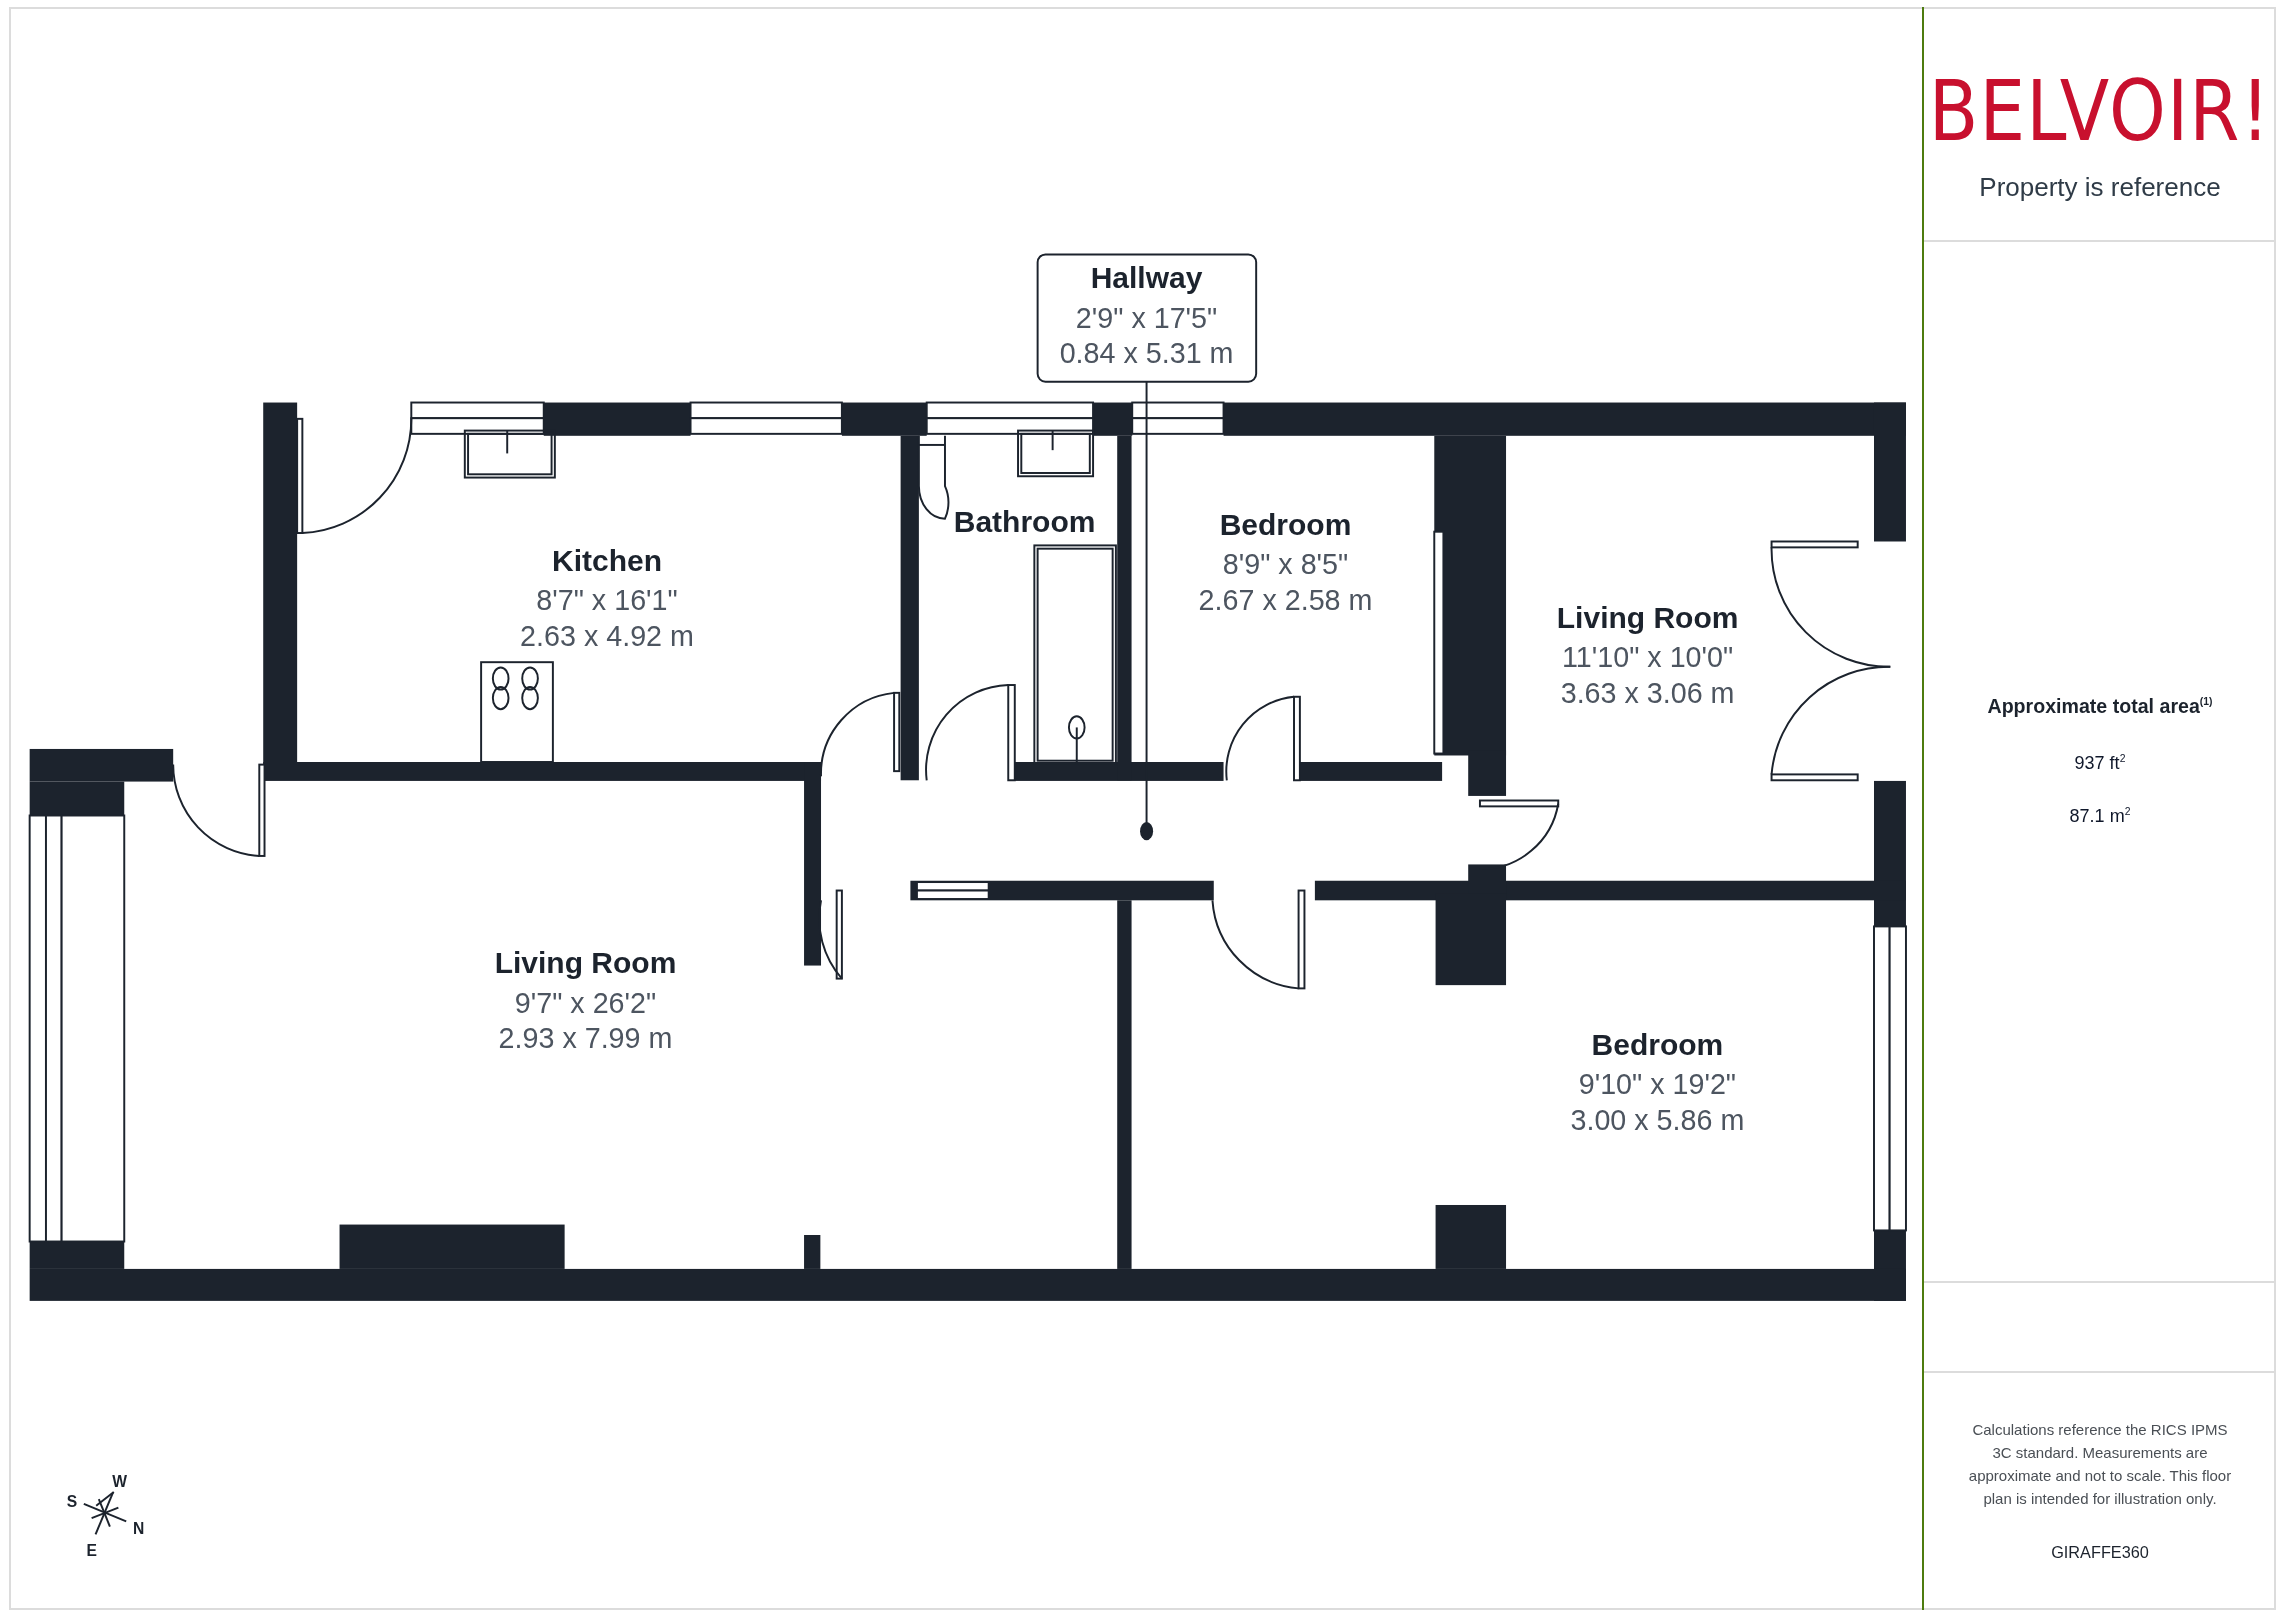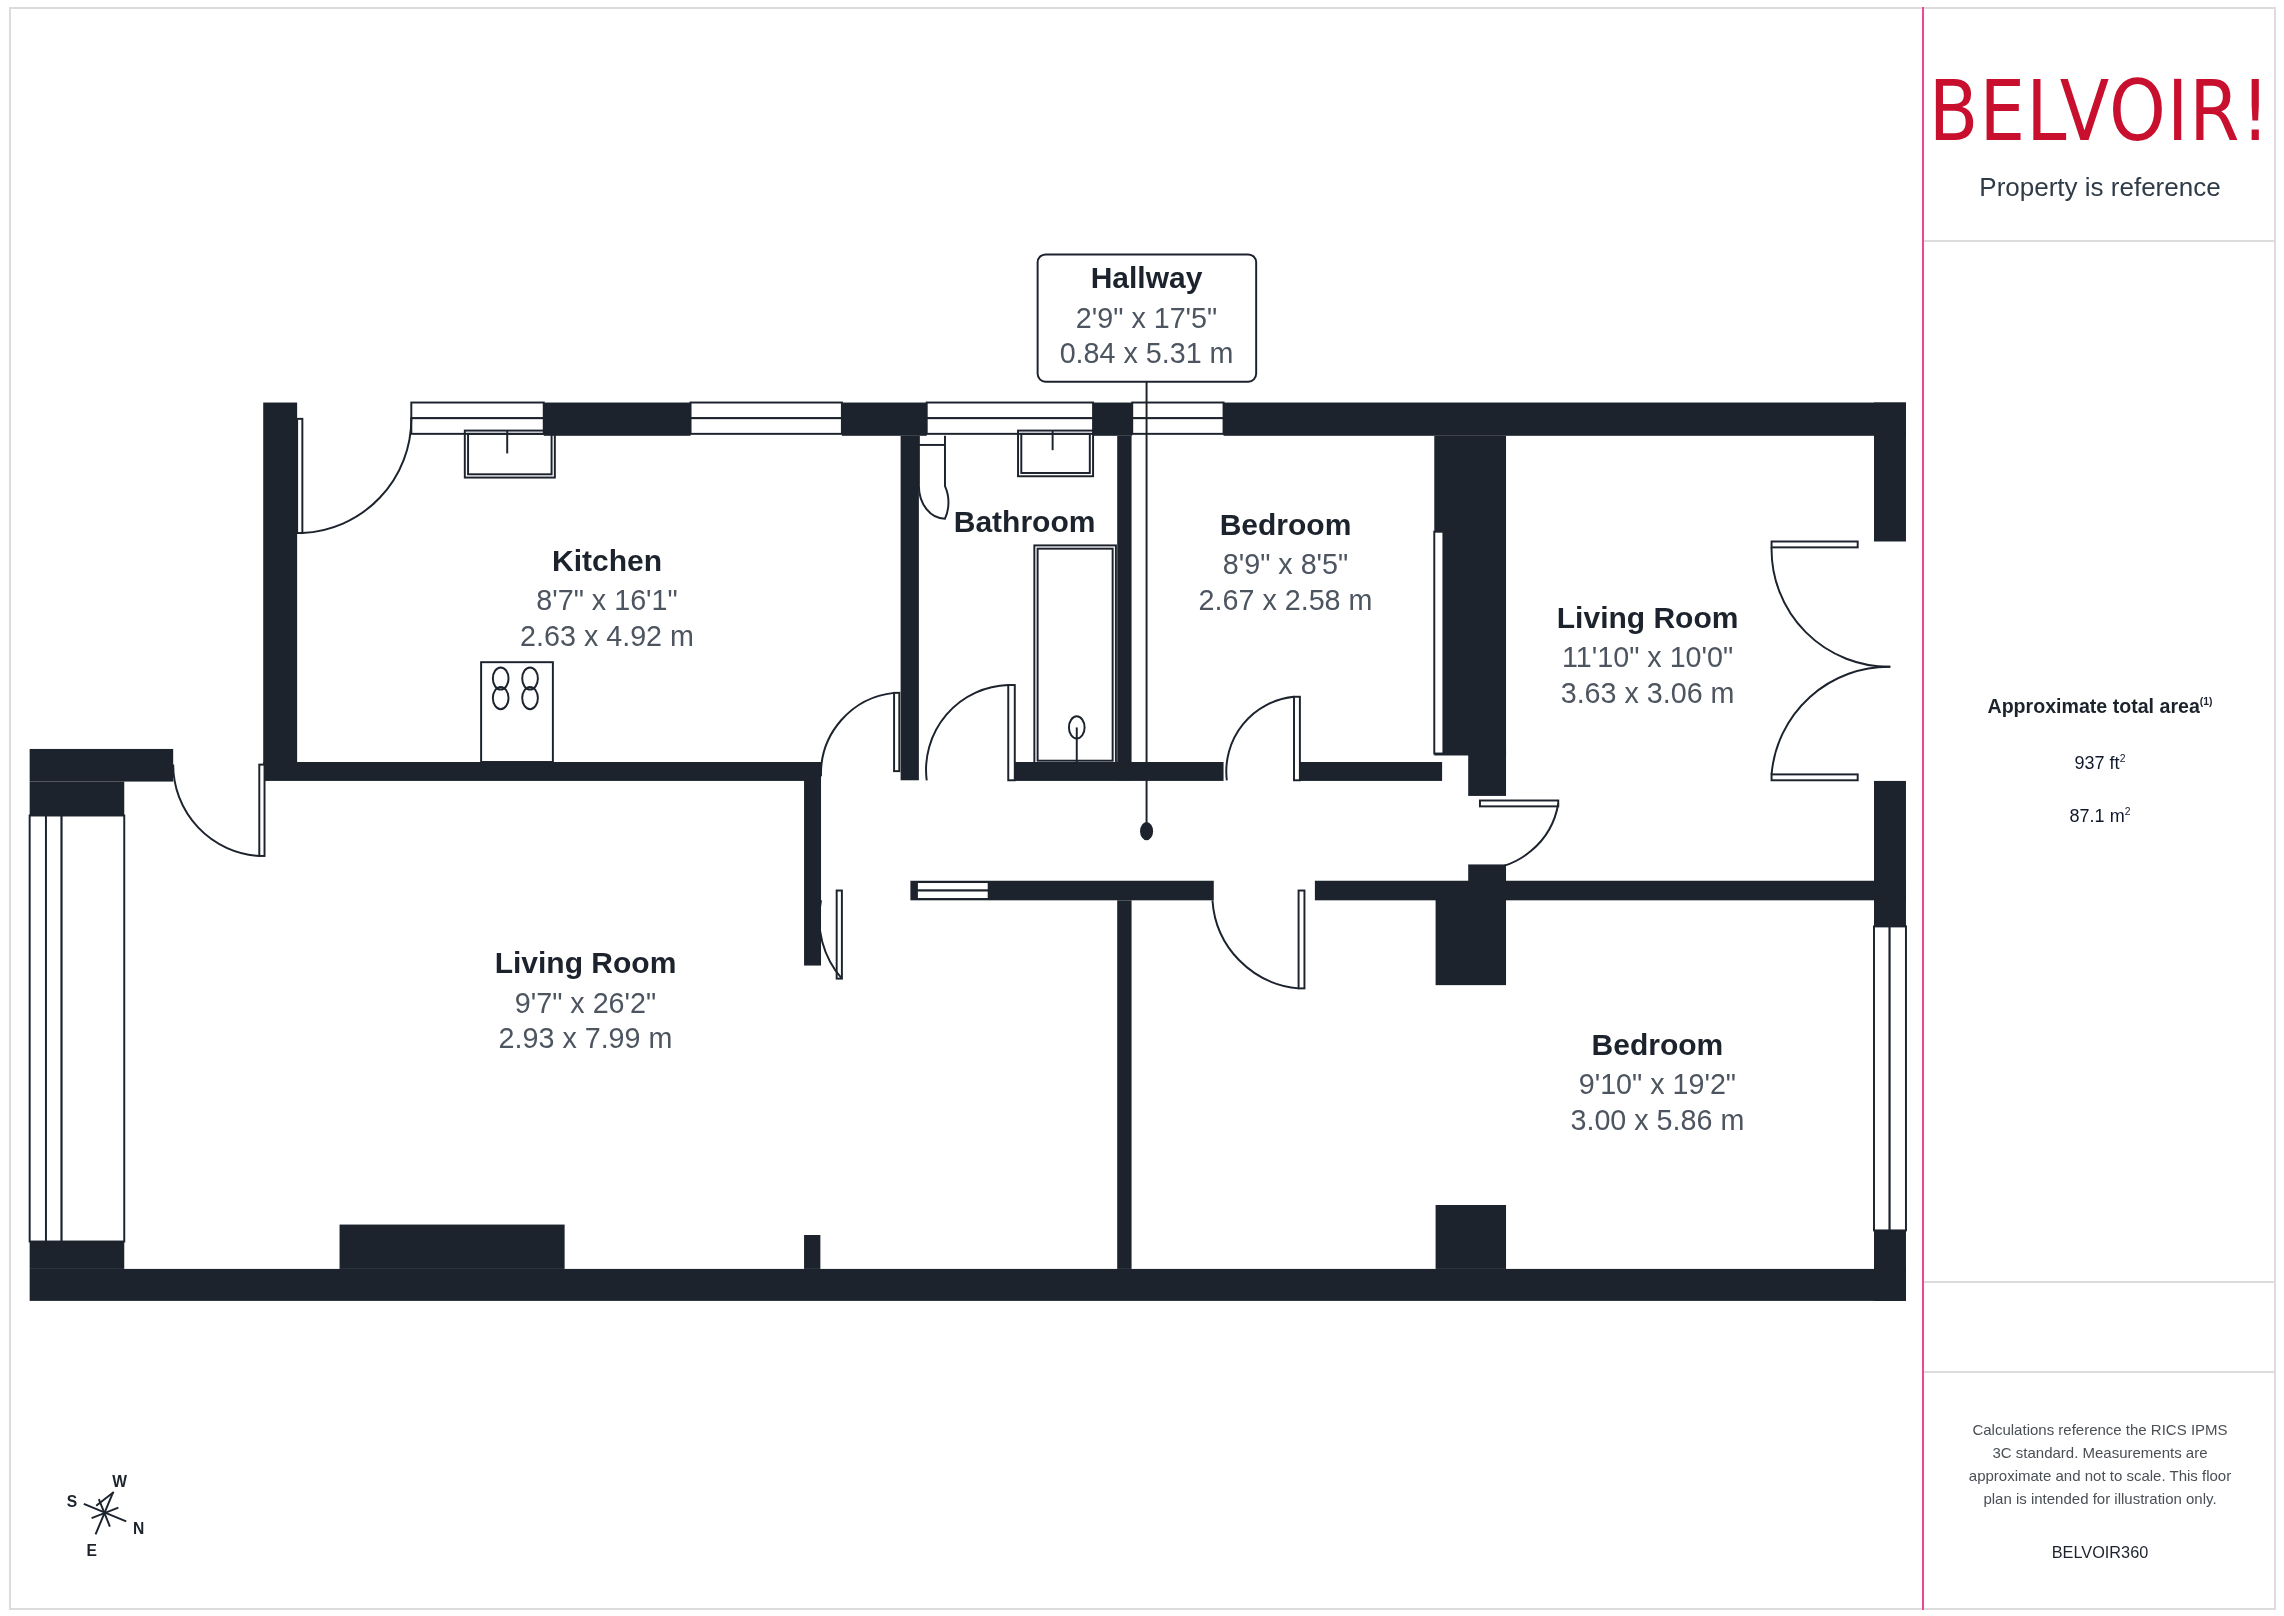--- a/index.html
+++ b/index.html
@@ -2,21 +2,21 @@
 <html style="font-size:10.4px"><head>
   <meta charset="utf-8">
   <style>
     html, body { margin: 0; padding: 0; background: #ffffff; }
     body { width: 2284px; height: 1616px; position: relative; overflow: hidden;
            font-family: "Liberation Sans", "DejaVu Sans", sans-serif; }
     .frame { position: absolute; left: 8.5px; top: 6.5px; width: 2267px; height: 1603px;
              border: 2px solid #dcdcdc; box-sizing: border-box; }
     .plan { position: absolute; left: 0; top: 0; width: 2284px; height: 1616px; }
     .panel { position: absolute; left: 1922px; top: 6.5px; width: 354px; height: 1603px;
-             border-left: 2px solid #ec4899; box-sizing: border-box; }
+             border-left: 2px solid #4d7c0f; box-sizing: border-box; }
     .panel-section { position: absolute; left: 0; width: 100%; box-sizing: border-box;
                      display: flex; flex-direction: column; align-items: center; justify-content: center;
                      text-align: center; }
     .divider { position: absolute; left: 0; width: 100%; height: 0; border-top: 2px solid #dcdcdc; }
     .brand { top: 0; height: 233px; }
     .brand-name { color: #c8102e; font-size: 84px; letter-spacing: 1.3px; line-height: 1;
                   font-family: "DejaVu Sans", sans-serif; font-weight: normal; margin-top: 26px;
                   transform: scaleX(0.86); }
     .brand-tagline { color: #2f3b47; font-size: 26px; margin-top: 19.6px; }
     .area { top: 235px; height: 1039px; gap: 24px; }
@@ -225,17 +225,17 @@
       <span>87.1 m</span><sup>2</sup>
     </div>
   </div>
   <div class="divider" style="top:1274px"></div>
 
   <div class="divider" style="top:1364px"></div>
 
   <div class="panel-section disclaimer">
     <div class="disclaimer-text">Calculations reference the RICS IPMS 3C standard. Measurements are approximate and not to scale. This floor plan is intended for illustration only.</div>
     <div class="giraffe">
-      <span>BELVOIR</span><b>360</b>
+      <span>GIRAFFE</span><b>360</b>
     </div>
   </div>
 </div>
 
 
 </body></html>

